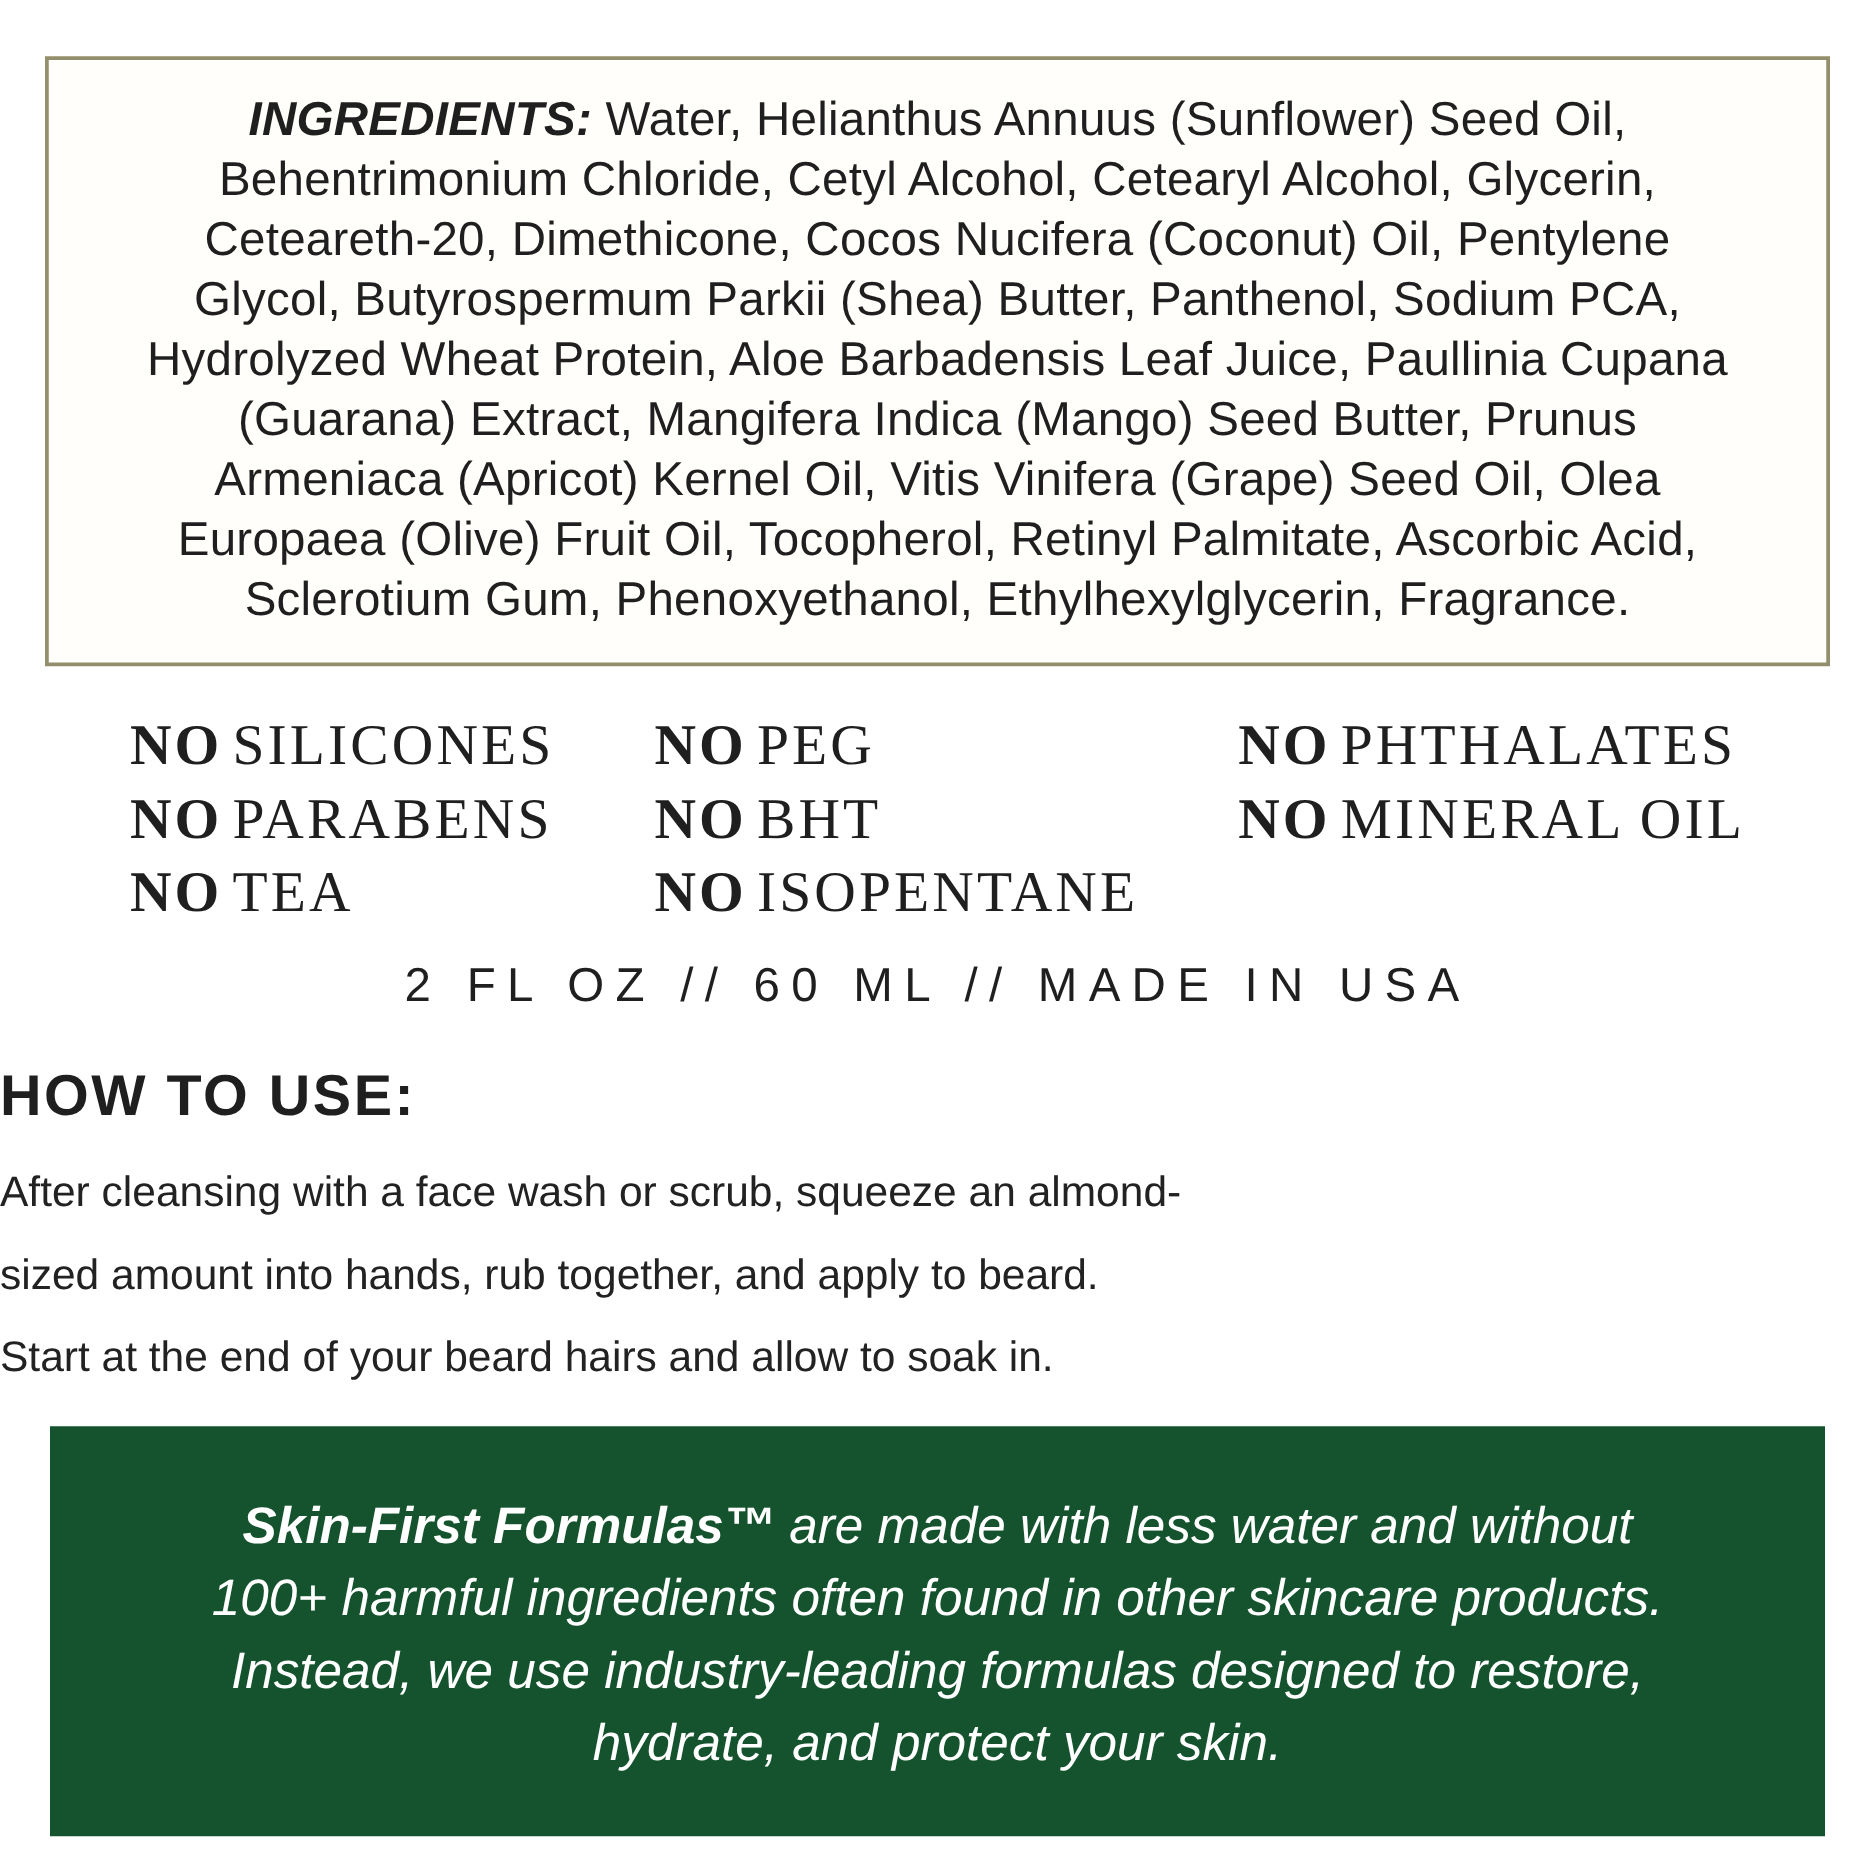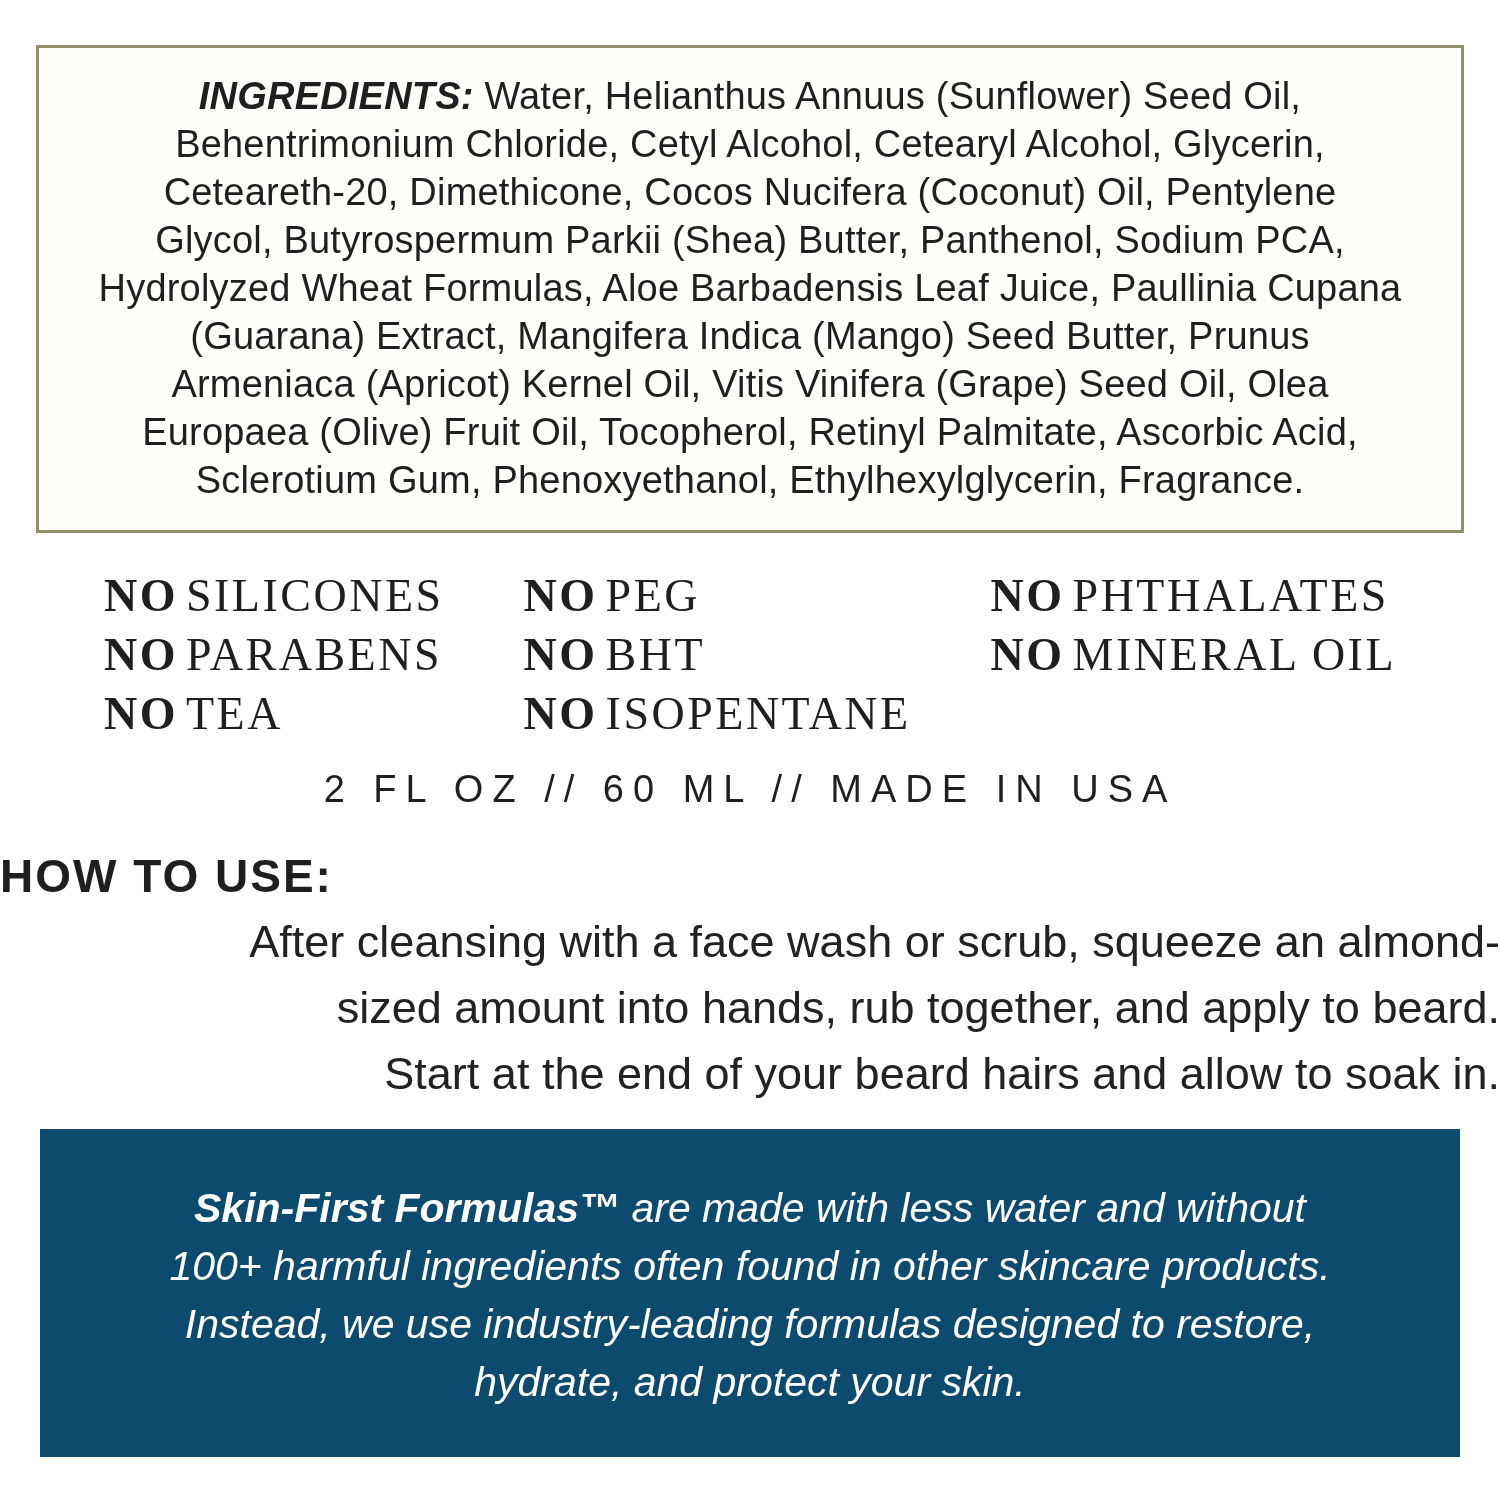--- a/index.html
+++ b/index.html
@@ -45,50 +45,50 @@
   }
   .howto-heading {
     margin-top: 40px;
     text-align: left;
     font-size: 46px;
     font-weight: 700;
     letter-spacing: 2px;
     line-height: 50px;
   }
   .howto-body {
-    margin-top: 8px;
-    text-align: right;
-    font-size: 45px;
+    margin-top: 20px;
+    text-align: left;
+    font-size: 34px;
     line-height: 66px;
     color: #222222;
   }
   .formula-box {
     margin: 22px 40px 0 40px;
-    background: #0c4a6e;
+    background: #14532d;
     color: #ffffff;
     text-align: center;
     font-style: italic;
     font-size: 41px;
     line-height: 58px;
     padding: 50px 40px 46px 40px;
   }
   .formula-box .brand { font-weight: 700; }
 </style>
 </head>
 <body>
 
 <div class="ingredients-box">
   <div>
     <span class="bold">INGREDIENTS:</span>
     <span>Water, Helianthus Annuus (Sunflower) Seed Oil,</span>
   </div>
   <div>Behentrimonium Chloride, Cetyl Alcohol, Cetearyl Alcohol, Glycerin,</div>
   <div>Ceteareth-20, Dimethicone, Cocos Nucifera (Coconut) Oil, Pentylene</div>
   <div>Glycol, Butyrospermum Parkii (Shea) Butter, Panthenol, Sodium PCA,</div>
-  <div>Hydrolyzed Wheat Formulas, Aloe Barbadensis Leaf Juice, Paullinia Cupana</div>
+  <div>Hydrolyzed Wheat Protein, Aloe Barbadensis Leaf Juice, Paullinia Cupana</div>
   <div>(Guarana) Extract, Mangifera Indica (Mango) Seed Butter, Prunus</div>
   <div>Armeniaca (Apricot) Kernel Oil, Vitis Vinifera (Grape) Seed Oil, Olea</div>
   <div>Europaea (Olive) Fruit Oil, Tocopherol, Retinyl Palmitate, Ascorbic Acid,</div>
   <div>Sclerotium Gum, Phenoxyethanol, Ethylhexylglycerin, Fragrance.</div>
 </div>
 
 <div class="claims-grid">
   <div><span class="claim-no">NO</span><span>SILICONES</span></div>
   <div><span class="claim-no">NO</span><span>PEG</span></div>
   <div><span class="claim-no">NO</span><span>PHTHALATES</span></div>

